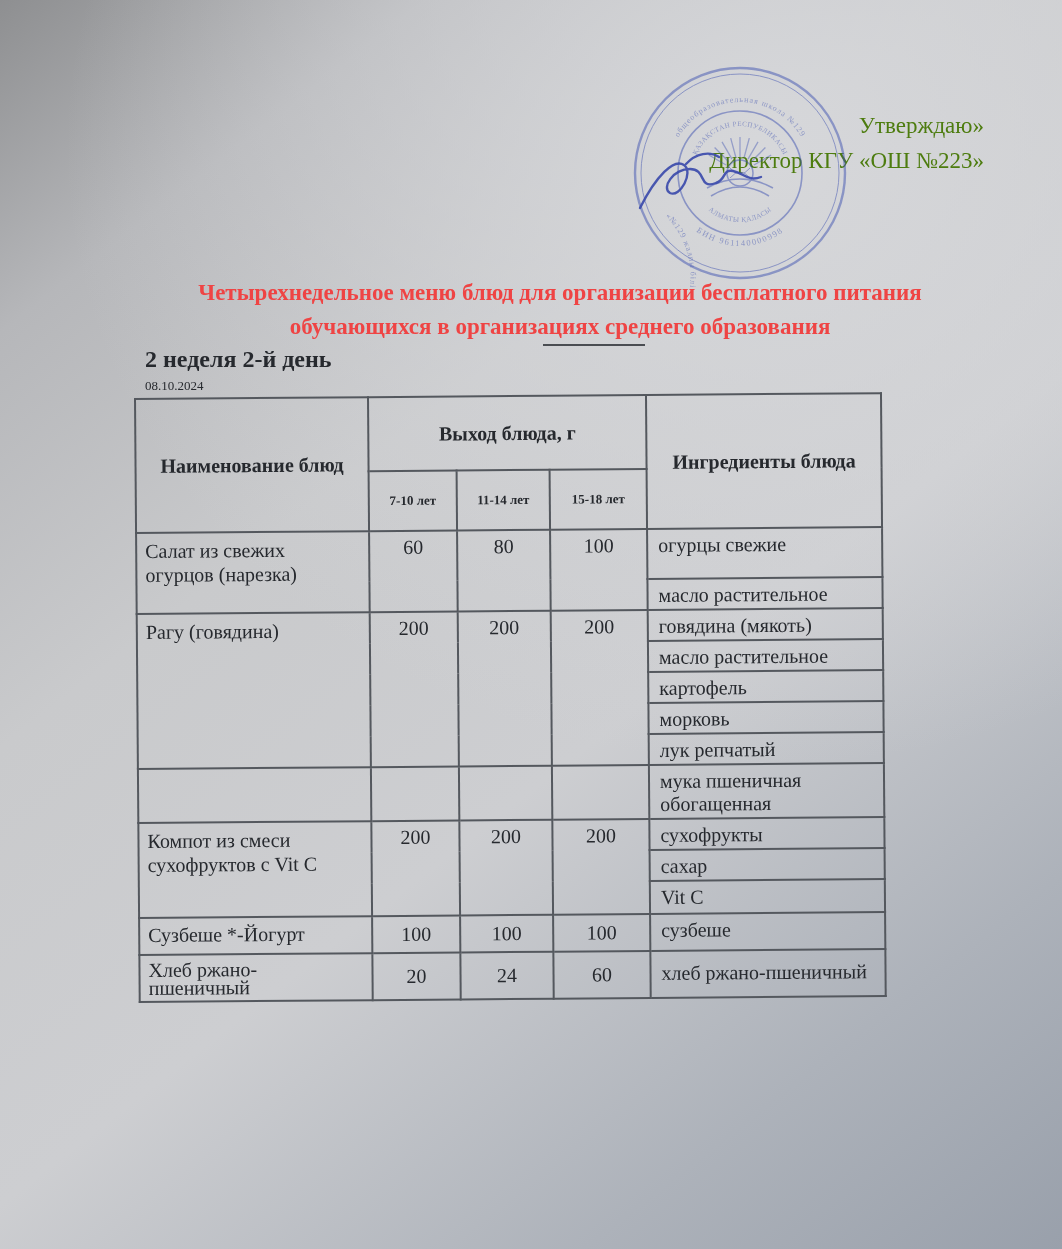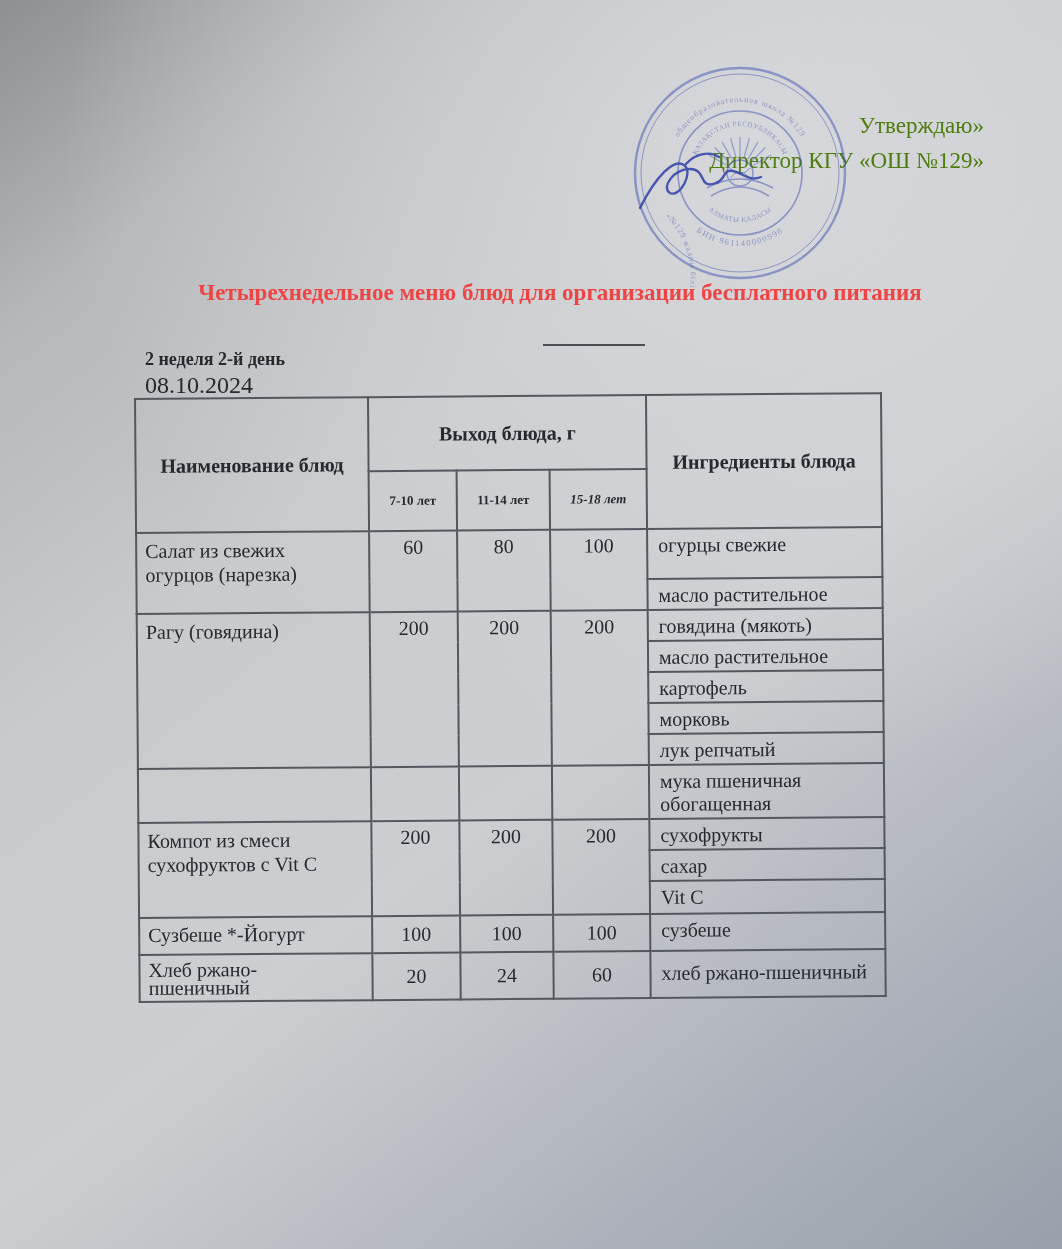--- a/index.html
+++ b/index.html
@@ -21,50 +21,50 @@
   .stamp{position:absolute;left:625px;top:58px;width:230px;height:230px;z-index:3;filter:blur(0.5px);opacity:0.8;}
   .signature{position:absolute;left:628px;top:140px;width:175px;height:90px;z-index:4;filter:blur(0.3px);}
   
   .doc-title{
     position:absolute;left:90px;top:276px;width:940px;text-align:center;
     font-size:23px;font-weight:bold;line-height:34px;color:#ef4444;
   }
   .title-underline{position:absolute;left:543px;top:344px;width:102px;height:2px;background:#4a4d52;}
   
   .meta{position:absolute;left:145px;top:346px;color:#26292e;}
-  .meta .week{font-weight:bold;font-size:18px;line-height:26px;}
-  .meta .date{font-size:24px;line-height:27px;}
+  .meta .week{font-weight:bold;font-size:24px;line-height:26px;}
+  .meta .date{font-size:13px;line-height:27px;}
   
   table.menu-table{
     position:absolute;left:134px;top:398px;width:746px;
     border-collapse:collapse;table-layout:fixed;color:#26292e;
     transform:rotate(-0.45deg);transform-origin:0 0;
   }
   .menu-table th,.menu-table td{border:2px solid #54585e;overflow:hidden;}
   .menu-table th{font-weight:bold;font-size:20px;vertical-align:middle;text-align:center;padding:2px 6px;}
   .menu-table th.age{font-size:13px;line-height:24px;}
-  .menu-table th.age-wide{white-space:nowrap;font-style:italic;}
+  .menu-table th.age-wide{white-space:nowrap;}
   .menu-table td{font-size:20px;vertical-align:top;}
   td.dish{text-align:left;padding:5px 12px 4px 8px;line-height:24px;}
   td.val{text-align:center;padding-top:4px;}
   td.ingr{text-align:left;padding:4px 10px 2px 10px;line-height:23px;}
   td.mid{vertical-align:middle;padding-top:0;}
   .dish-narrow{display:block;width:130px;line-height:18px;}
   tr.h74{height:74px;} tr.h60{height:60px;} tr.h50{height:50px;} tr.h30{height:30px;}
   tr.h29{height:29px;} tr.h28{height:28px;} tr.h27{height:27px;} tr.h48{height:48px;}
   tr.h33{height:33px;} tr.h37{height:37px;}
 </style>
 </head>
 <body>
 
 <div class="content">
 
   <div class="approval">
     <div>Утверждаю»</div>
-    <div>Директор КГУ «ОШ №129»</div>
+    <div>Директор КГУ «ОШ №223»</div>
   </div>
 
   <svg class="stamp" viewBox="0 0 230 230" xmlns="http://www.w3.org/2000/svg" xmlns:xlink="http://www.w3.org/1999/xlink">
     <defs>
       <path id="arc-outer" d="M 40.5,158 A 86,86 0 1,1 40.4,157.9" fill="none"></path>
       <path id="arc-mid" d="M 44,115 A 71,71 0 0,1 186,115" fill="none"></path>
       <path id="arc-bot" d="M 42,115 A 73,73 0 0,0 188,115" fill="none"></path>
       <path id="arc-in-top" d="M 68,115 A 47,47 0 0,1 162,115" fill="none"></path>
       <path id="arc-in-bot" d="M 66,115 A 49,49 0 0,0 164,115" fill="none"></path>
     </defs>
@@ -109,20 +109,21 @@
 
   <svg class="signature" viewBox="0 0 175 90" xmlns="http://www.w3.org/2000/svg">
     <g stroke="#3949ab" stroke-width="2.4" fill="none" stroke-linecap="round" opacity="0.9">
       <path d="M 12,68 C 28,36 46,18 56,25 C 66,32 52,58 42,53 C 33,48 45,29 62,29 C 79,29 70,50 88,43 C 99,39 94,29 105,31 C 116,33 120,42 133,37"></path>
       <path d="M 58,24 C 68,13 82,11 91,17"></path>
     </g>
   </svg>
 
   <div class="doc-title">
     <div>Четырехнедельное меню блюд для организации бесплатного питания</div>
+    <div>обучающихся в организациях среднего образования</div>
   </div>
   <div class="title-underline"></div>
 
   <div class="meta">
     <div class="week">2 неделя 2-й день</div>
     <div class="date">08.10.2024</div>
   </div>
 
   <table class="menu-table">
     <colgroup>

